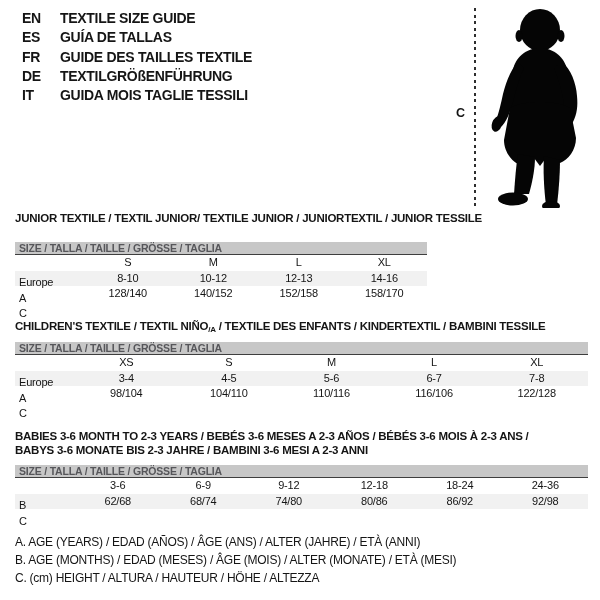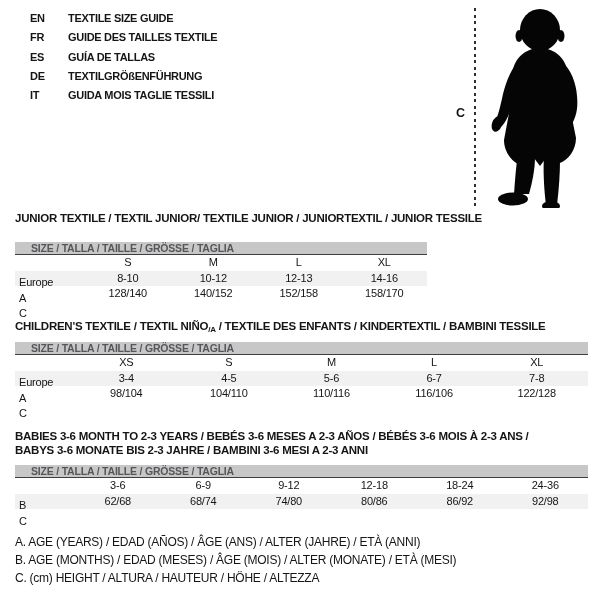--- a/index.html
+++ b/index.html
@@ -3,66 +3,66 @@
 <meta charset="utf-8">
 <style>
   html,body{margin:0;padding:0;}
   body{
     width:600px;height:600px;position:relative;background:#ffffff;
     font-family:"Liberation Sans", sans-serif;color:#151515;overflow:hidden;
     -webkit-font-smoothing:antialiased;
   }
   
   .lang-block{position:absolute;left:22px;top:9px;}
-  .lang-row{display:flex;line-height:19.3px;font-size:11px;font-weight:700;letter-spacing:-0.3px;margin-left:8px;}
+  .lang-row{display:flex;line-height:19.3px;font-size:14px;font-weight:700;letter-spacing:-0.3px;}
   .lang-code{width:38px;flex:0 0 38px;}
   
   .dash-line{
     position:absolute;left:474px;top:8px;width:2px;height:201px;
     background-image:repeating-linear-gradient(to bottom,#2e2e2e 0 3px,transparent 3px 6.5px);
   }
   .figure-label{position:absolute;left:456px;top:106px;font-size:12.5px;font-weight:600;}
   .baby-svg{position:absolute;left:487px;top:8px;}
   
   .sec-title{
     position:absolute;left:15px;font-size:11.5px;font-weight:700;letter-spacing:-0.25px;
     white-space:nowrap;line-height:13.5px;
   }
   .sub{font-size:8px;vertical-align:-2px;}
   
   .table{position:absolute;left:15px;}
   .thead{
     height:13px;line-height:13px;background:#c7c7c7;color:#56565a;
-    font-size:10.5px;font-weight:700;letter-spacing:-0.2px;padding-left:16px;
+    font-size:10.5px;font-weight:700;letter-spacing:-0.2px;padding-left:4px;
     border-bottom:1.5px solid #3e3e3e;box-sizing:border-box;
   }
   .trow{display:flex;height:15.5px;line-height:15.5px;font-size:11px;letter-spacing:-0.2px;}
   .trow.shaded{background:#f1f1f1;}
   .tlabel{flex:0 0 70px;padding-left:4px;box-sizing:border-box;margin-top:20px;}
   .w-narrow .tlabel{flex:0 0 60px;}
   .tcell{flex:1;text-align:center;}
   
   .legend{position:absolute;left:15px;top:533px;}
   .legend-line{font-size:12px;font-weight:400;letter-spacing:-0.25px;line-height:18px;white-space:nowrap;}
 </style>
 </head>
 <body>
 
 <div class="lang-block">
   <div class="lang-row">
     <span class="lang-code">EN</span>
     <span>TEXTILE SIZE GUIDE</span>
   </div>
   <div class="lang-row">
+    <span class="lang-code">ES</span>
+    <span>GUÍA DE TALLAS</span>
+  </div>
+  <div class="lang-row">
     <span class="lang-code">FR</span>
     <span>GUIDE DES TAILLES TEXTILE</span>
-  </div>
-  <div class="lang-row">
-    <span class="lang-code">ES</span>
-    <span>GUÍA DE TALLAS</span>
   </div>
   <div class="lang-row">
     <span class="lang-code">DE</span>
     <span>TEXTILGRÖßENFÜHRUNG</span>
   </div>
   <div class="lang-row">
     <span class="lang-code">IT</span>
     <span>GUIDA MOIS TAGLIE TESSILI</span>
   </div>
 </div>

